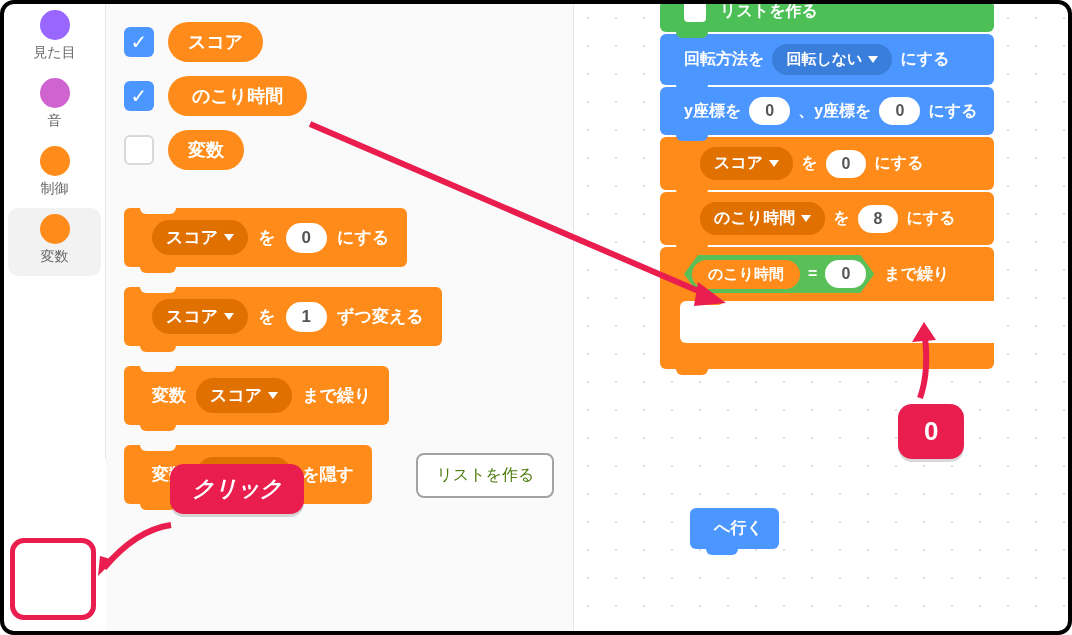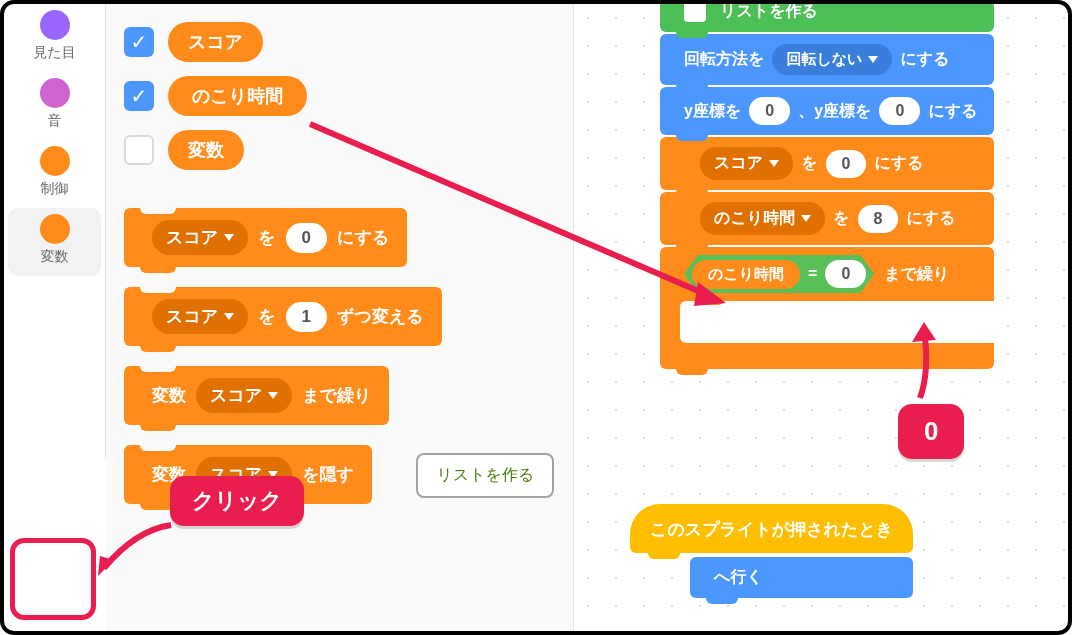--- a/index.html
+++ b/index.html
@@ -184,34 +184,33 @@
           <span class="num-input">0</span>
         </span>
         <span>まで繰り</span>
       </div>
       <div class="c-wrap-body"></div>
       <div class="c-wrap-bottom"></div>
     </div>
   </div>
 
   <div class="stack" style="left:56px; top:500px;">
-    <div class="hat-block">このスプライトが押されたとき</div>
     <div class="wblock blue" style="margin-top:4px; margin-left:60px;">
       <span>へ行く</span>
     </div>
   </div>
 </div>
 
 <div class="highlight-box" style="left:10px; top:538px; width:86px; height:82px;"></div>
 
 <svg class="arrow-svg" style="left:96px; top:500px; width:80px; height:80px;">
   <path d="M 75 25 Q 40 30 8 68" stroke="#e91e4e" stroke-width="6" fill="none"></path>
   <polygon points="2,76 18,60 4,56" fill="#e91e4e"></polygon>
 </svg>
-<div class="annotation" style="left:170px; top:476px;">クリック</div>
+<div class="annotation" style="left:170px; top:464px;font-style:italic;">クリック</div>
 
 <svg class="arrow-svg" style="left:300px; top:110px; width:440px; height:220px;">
   <line x1="10" y1="14" x2="410" y2="186" stroke="#e91e4e" stroke-width="6"></line>
   <polygon points="426,193 398,172 394,196" fill="#e91e4e"></polygon>
 </svg>
 
 <svg class="arrow-svg" style="left:890px; top:320px; width:60px; height:90px;">
   <path d="M 34 10 Q 40 50 30 78" stroke="#e91e4e" stroke-width="6" fill="none"></path>
   <polygon points="34,2 22,22 46,20" fill="#e91e4e"></polygon>
 </svg>

